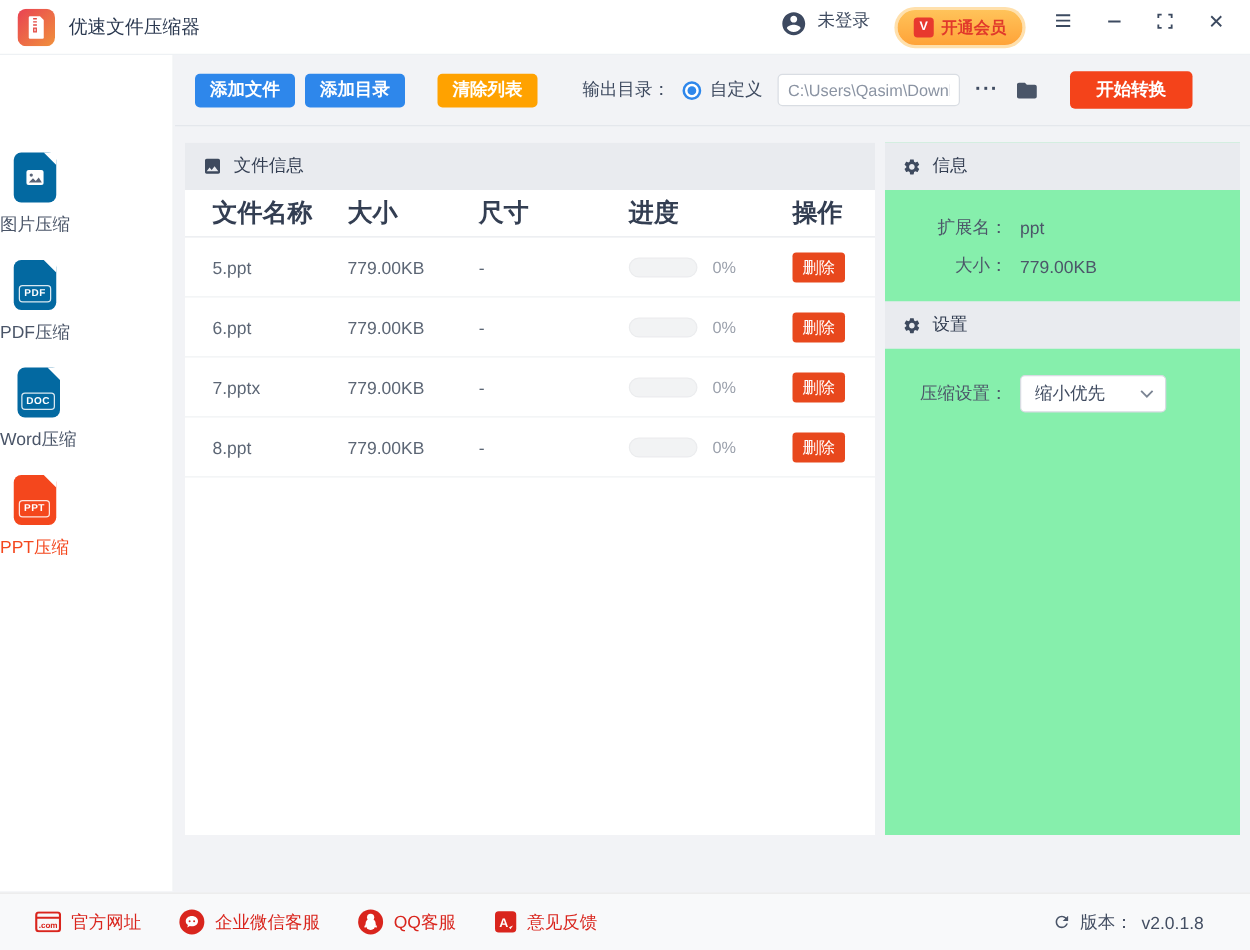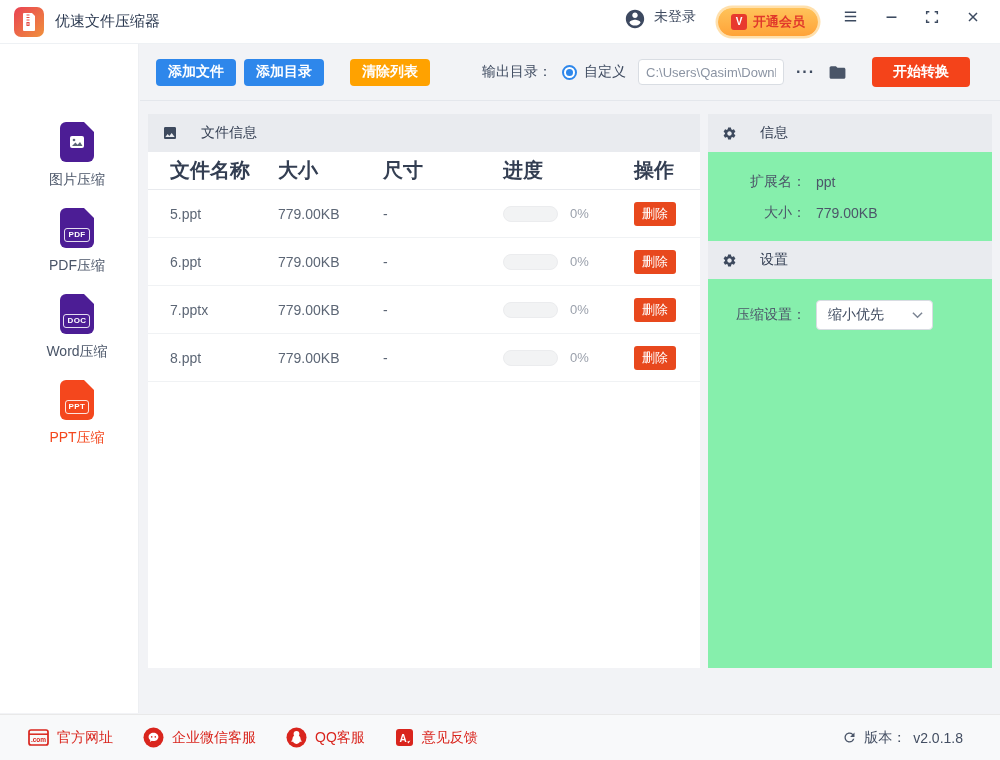--- a/index.html
+++ b/index.html
@@ -33,25 +33,25 @@
     width:16px; height:16px; border-radius:3px; background:#e8392e;
     color:#fff; font-size:10px; font-weight:bold;
     display:flex; align-items:center; justify-content:center;
   }
   .win-btn { margin-left:23px; width:18px; height:18px; display:flex; align-items:center; justify-content:center; cursor:pointer; background:none; border:none; padding:0; }
   .win-btn svg { stroke:#3c4a60; }
   
   .sidebar {
     position:absolute; top:44px; left:0; bottom:47px; width:139px;
     background:#fff; border-right:1px solid #edeff2;
-    display:flex; flex-direction:column; align-items:center; padding-top:78px;padding-left:16px;
+    display:flex; flex-direction:column; align-items:flex-start; padding-top:78px;
   }
   .side-item { display:flex; flex-direction:column; align-items:center; margin-bottom:19px; cursor:pointer; }
   .ficon {
-    width:34px; height:40px; background:#4c1d95; border-radius:6px;
+    width:34px; height:40px; background:#0369a1; border-radius:6px;
     position:relative; display:flex; align-items:flex-end; justify-content:center;
     padding-bottom:6px;
   }
   .ficon.center { align-items:center; padding-bottom:0; }
   .ficon::before {
     content:""; position:absolute; top:0; right:0;
     border-top:10px solid #fff; border-left:10px solid transparent;
   }
   .fbadge {
     font-size:8px; line-height:1; color:#fff; font-weight:bold; letter-spacing:.4px;
@@ -63,38 +63,38 @@
   .play-glyph { width:0; height:0; border-left:9px solid #fff; border-top:6px solid transparent; border-bottom:6px solid transparent; margin-left:2px; }
   
   .toolbar {
     position:absolute; top:44px; left:140px; right:0; height:57px;
     border-bottom:1px solid #e4e7ec;
     display:flex; align-items:center; padding-left:8px;
   }
   .btn { border:none; cursor:pointer; font-family:inherit; color:#fff; font-size:14px; font-weight:bold; border-radius:4px; height:27px; padding:0 12px; }
   .btn-blue { background:#2e87eb; margin-left:8px; }
   .btn-orange { background:#ffa200; margin-left:26px; }
-  .out-group { margin-left:auto; display:flex; align-items:center; margin-right:30px;justify-content:space-between; }
+  .out-group { margin-left:auto; display:flex; align-items:center; margin-right:46px;justify-content:space-between; }
   .out-label { font-size:14px; color:#3f4b60; }
   .radio { width:15px; height:15px; border:2px solid #2e87eb; border-radius:50%; margin-left:10px; display:flex; align-items:center; justify-content:center; cursor:pointer; background:#fff; }
   .radio .dot { width:7px; height:7px; border-radius:50%; background:#2e87eb; }
   .radio-label { margin-left:7px; font-size:14px; color:#3f4b60; }
   .path-input {
     margin-left:12px; width:146px; height:26px; border:1px solid #d9dde3; border-radius:4px;
     background:#fff; padding:0 7px; font-size:13px; color:#8b94a3; font-family:inherit;
     white-space:nowrap; overflow:hidden;
   }
   .more-btn { margin-left:10px; background:none; border:none; cursor:pointer; font-size:16px; font-weight:bold; color:#3f4b60; letter-spacing:1px; padding:0 2px; }
   .folder-btn { margin-left:10px; background:none; border:none; cursor:pointer; padding:0; display:flex; }
   .start-btn { margin-left:24px; height:30px; padding:0 21px; font-size:14px; background:#f4431a; }
   
   .file-panel { position:absolute; top:114px; left:148px; width:552px; height:554px; background:#fff; }
   .right-panel { position:absolute; top:114px; left:708px; width:284px; height:554px; background:#86efac; }
   .panel-header {
-    height:38px; background:#e9ebef; display:flex; align-items:center; gap:23px;
+    height:38px; background:#e9ebef; display:flex; align-items:center; gap:9px;
     padding:0 14px; font-size:14px; color:#333e52;
   }
   
   .thead, .trow { display:grid; grid-template-columns:108px 105px 120px 131px 1fr; align-items:center; padding-left:22px; }
   .thead { height:38px; border-bottom:1px solid #e8eaee; font-weight:bold; font-size:20px; color:#333e52; }
   .trow { height:48px; border-bottom:1px solid #f0f2f4; font-size:14px; color:#5c6675; }
   .progress-td { display:flex; align-items:center; gap:12px; }
   .pbar { width:55px; height:16px; border-radius:8px; background:#f2f3f4; border:1px solid #ebecee; }
   .ppct { font-size:13px; color:#9ba1ac; }
   .del-btn { border:none; cursor:pointer; background:#e8481d; color:#fff; font-size:13px; font-family:inherit; border-radius:3px; height:24px; padding:0 8px; }

